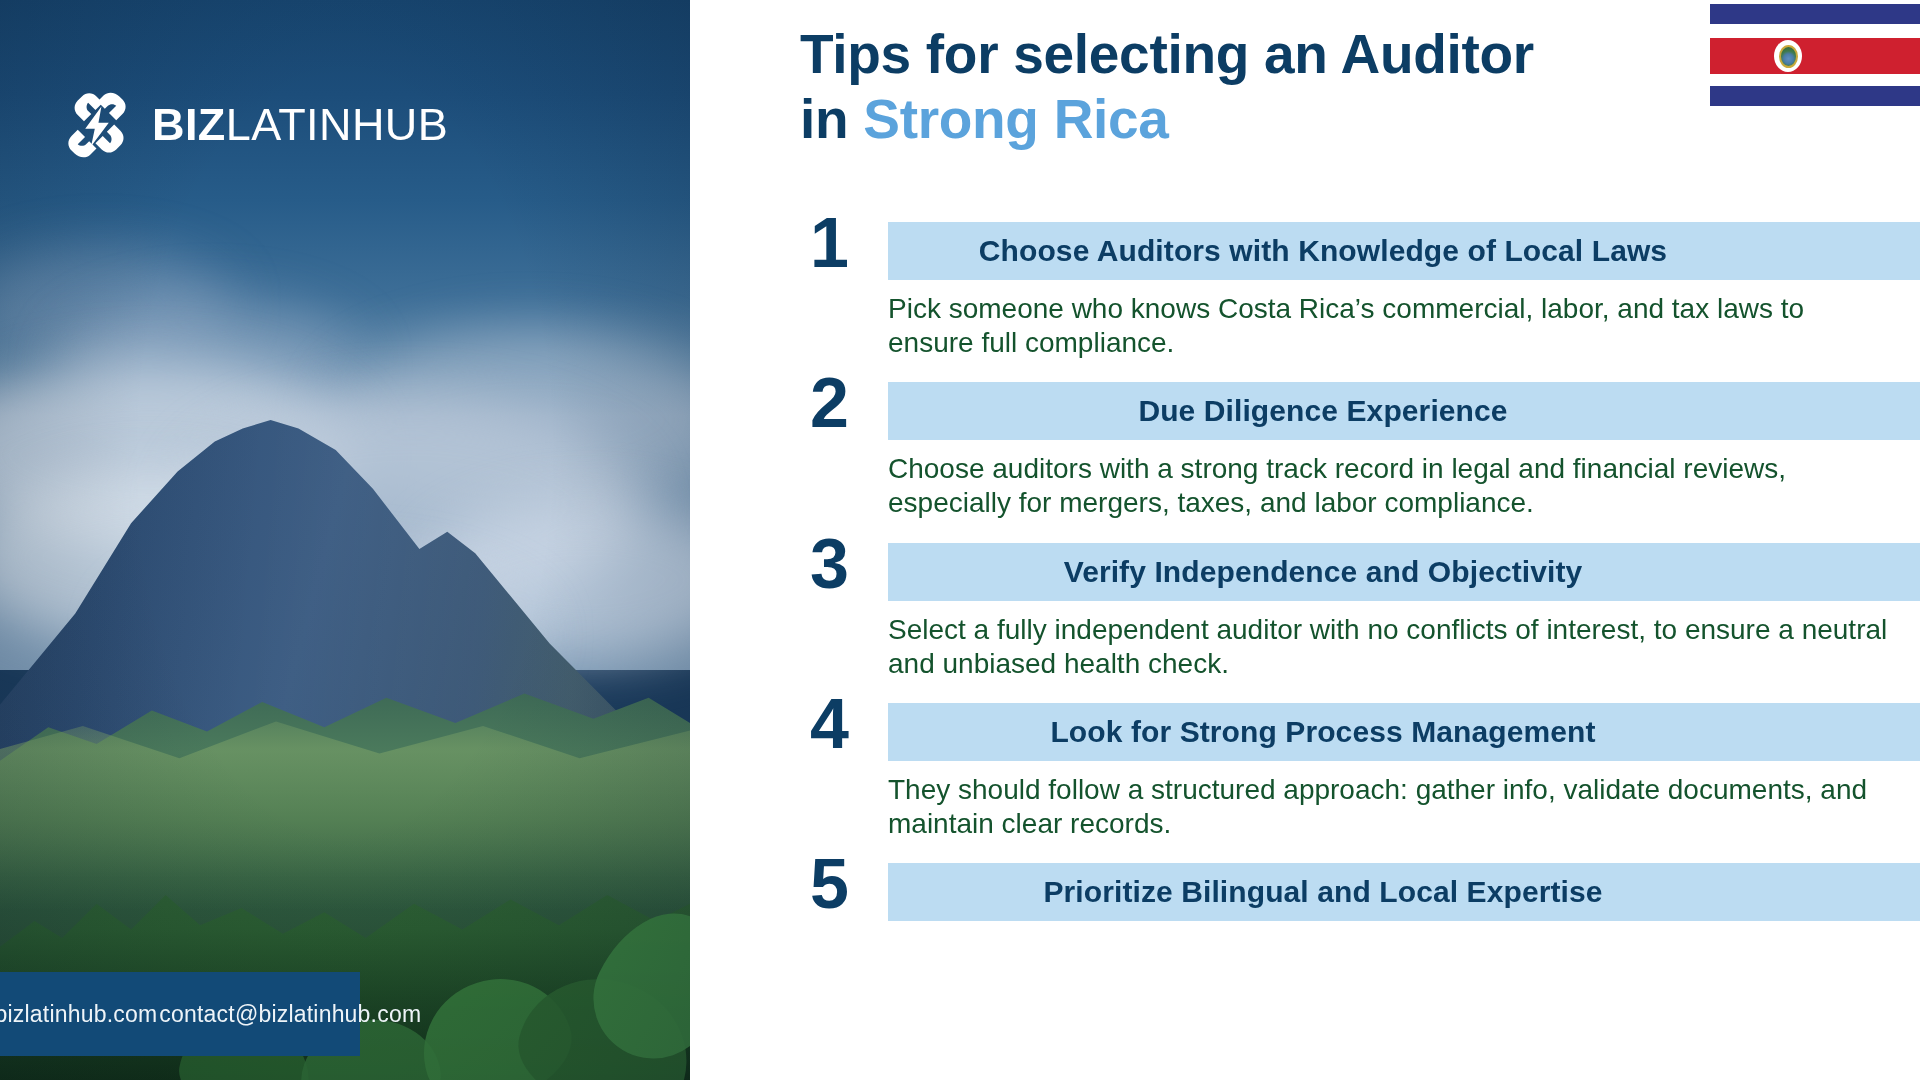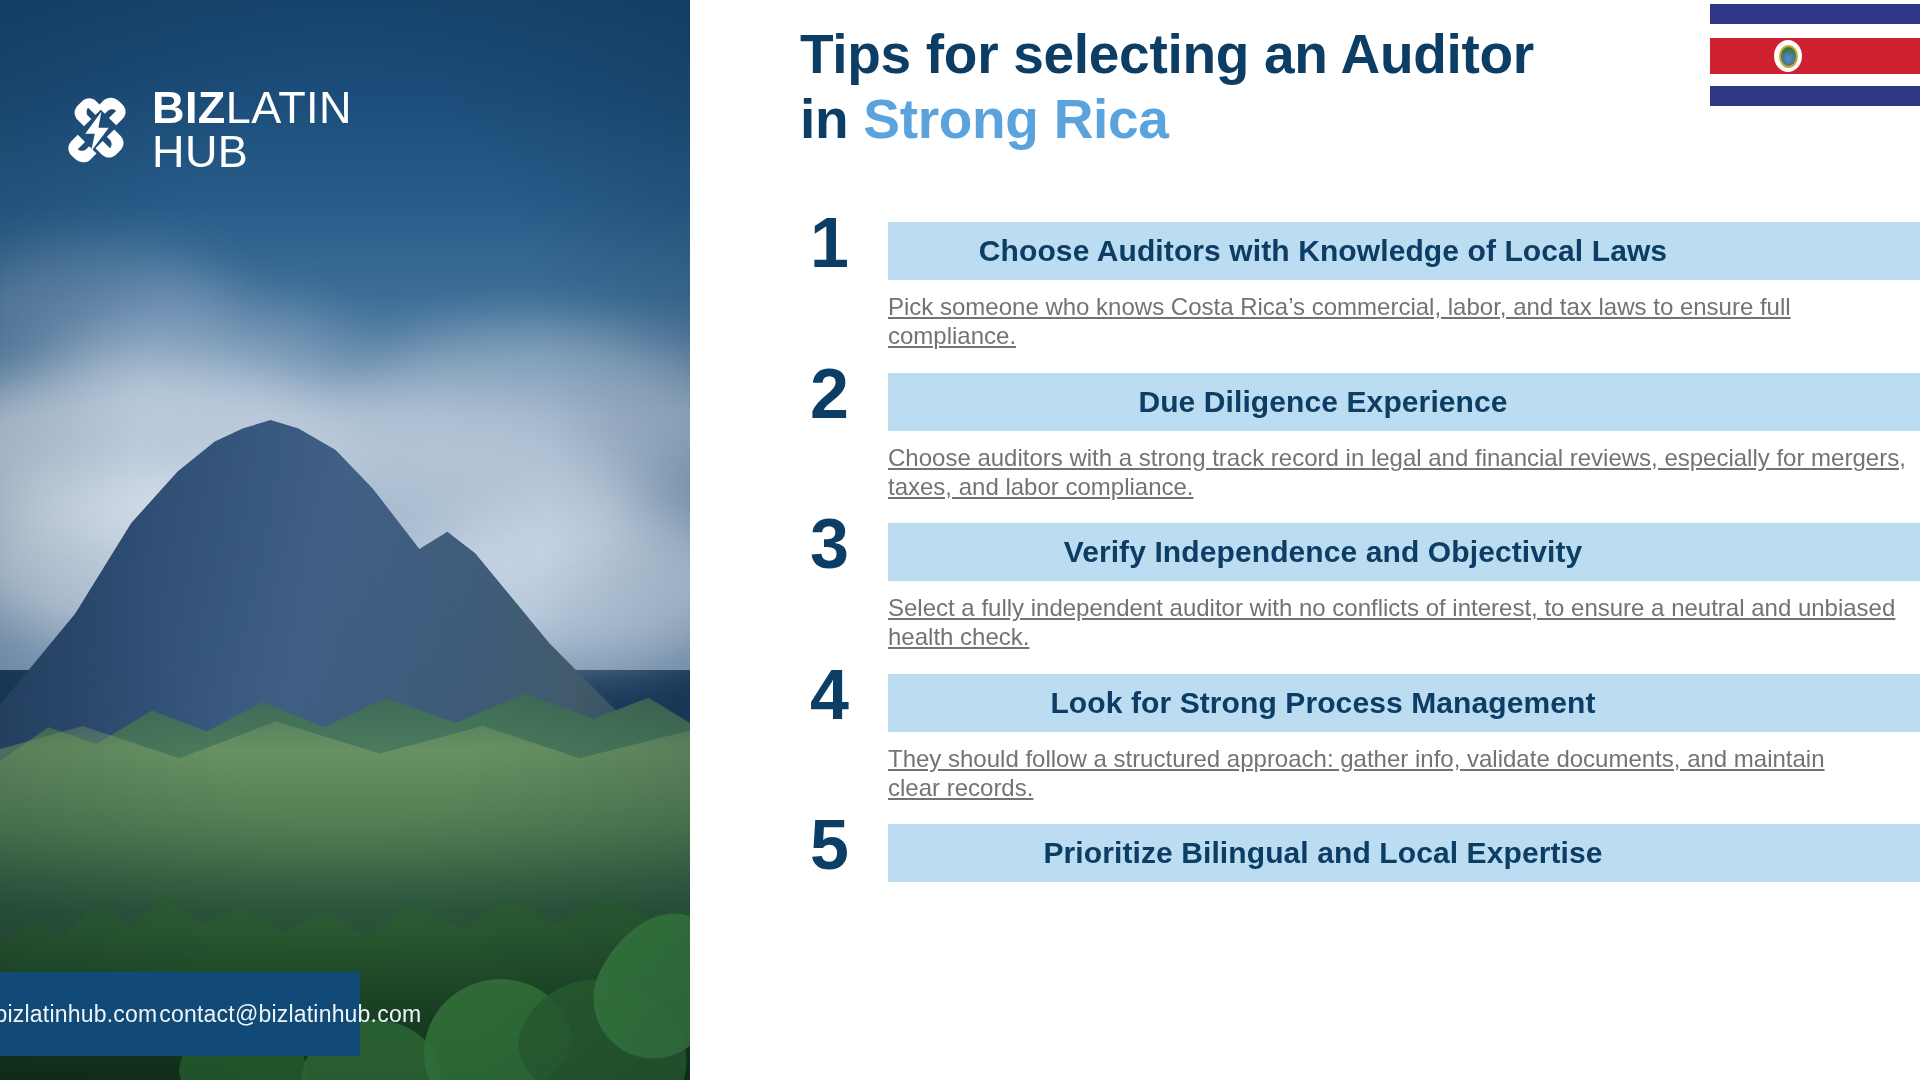--- a/index.html
+++ b/index.html
@@ -89,21 +89,21 @@
   .f4{ left:600px; bottom:20px;  width:120px; height:150px; transform:rotate(26deg); background:#3a8040;}
   .f5{ left:180px; bottom:-35px; width:130px; height:95px;  transform:rotate(8deg);  background:#28602d;}
   .photo-vignette{
     position:absolute; inset:0;
     background:radial-gradient(ellipse at 50% 42%, rgba(0,0,0,0) 42%, rgba(5,18,34,.22) 100%);
   }
 
   
   .logo{ position:absolute; left:60px; top:86px; display:flex; align-items:center; gap:18px; }
   .logo-mark{ width:74px; height:78px; flex:0 0 auto; }
-  .logo-type{ display:flex; flex-direction:column; line-height:.98; }
+  .logo-type{ display:flex; flex-direction:row; line-height:.98; }
   .logo-line1{ font-size:45px; letter-spacing:.4px; color:#fff; white-space:nowrap; }
   .logo-line1 b{ font-weight:700; }
   .logo-line1 span{ font-weight:300; }
   .logo-line2{ font-size:45px; font-weight:300; letter-spacing:.4px; color:#fff; }
 
   
   .contact-box{
     position:absolute; left:0; top:972px; width:360px; height:84px;
     background:#124a77; display:flex; 
     align-items:center; justify-content:center; gap:2px;
@@ -149,21 +149,21 @@
   .tip-band{
     position:absolute; left:198px; top:0; right:0; height:58px;
     background:#bcdcf2; display:flex; align-items:center;
   }
   .tip-band-text{
     width:870px; text-align:center;
     font-size:30px; font-weight:700; color:#0C3D64; letter-spacing:.1px;
   }
   .tip-body{
     margin:12px 0 0 198px; padding-right:8px;
-    font-size:24px; font-weight:400; line-height:1.22; color:#737373;text-decoration:underline;
+    font-size:28px; font-weight:400; line-height:1.22; color:#14532d;
   }
   .tip-1 .tip-body{ width:1010px; }
   .tip-2 .tip-body{ width:1035px; }
   .tip-3 .tip-body{ width:1022px; }
   .tip-4 .tip-body{ width:1000px; }
   .tip-5 .tip-body{ width:1000px; }
   .tip + .tip{ margin-top:22px; }
 </style>
 </head>
 <body>

